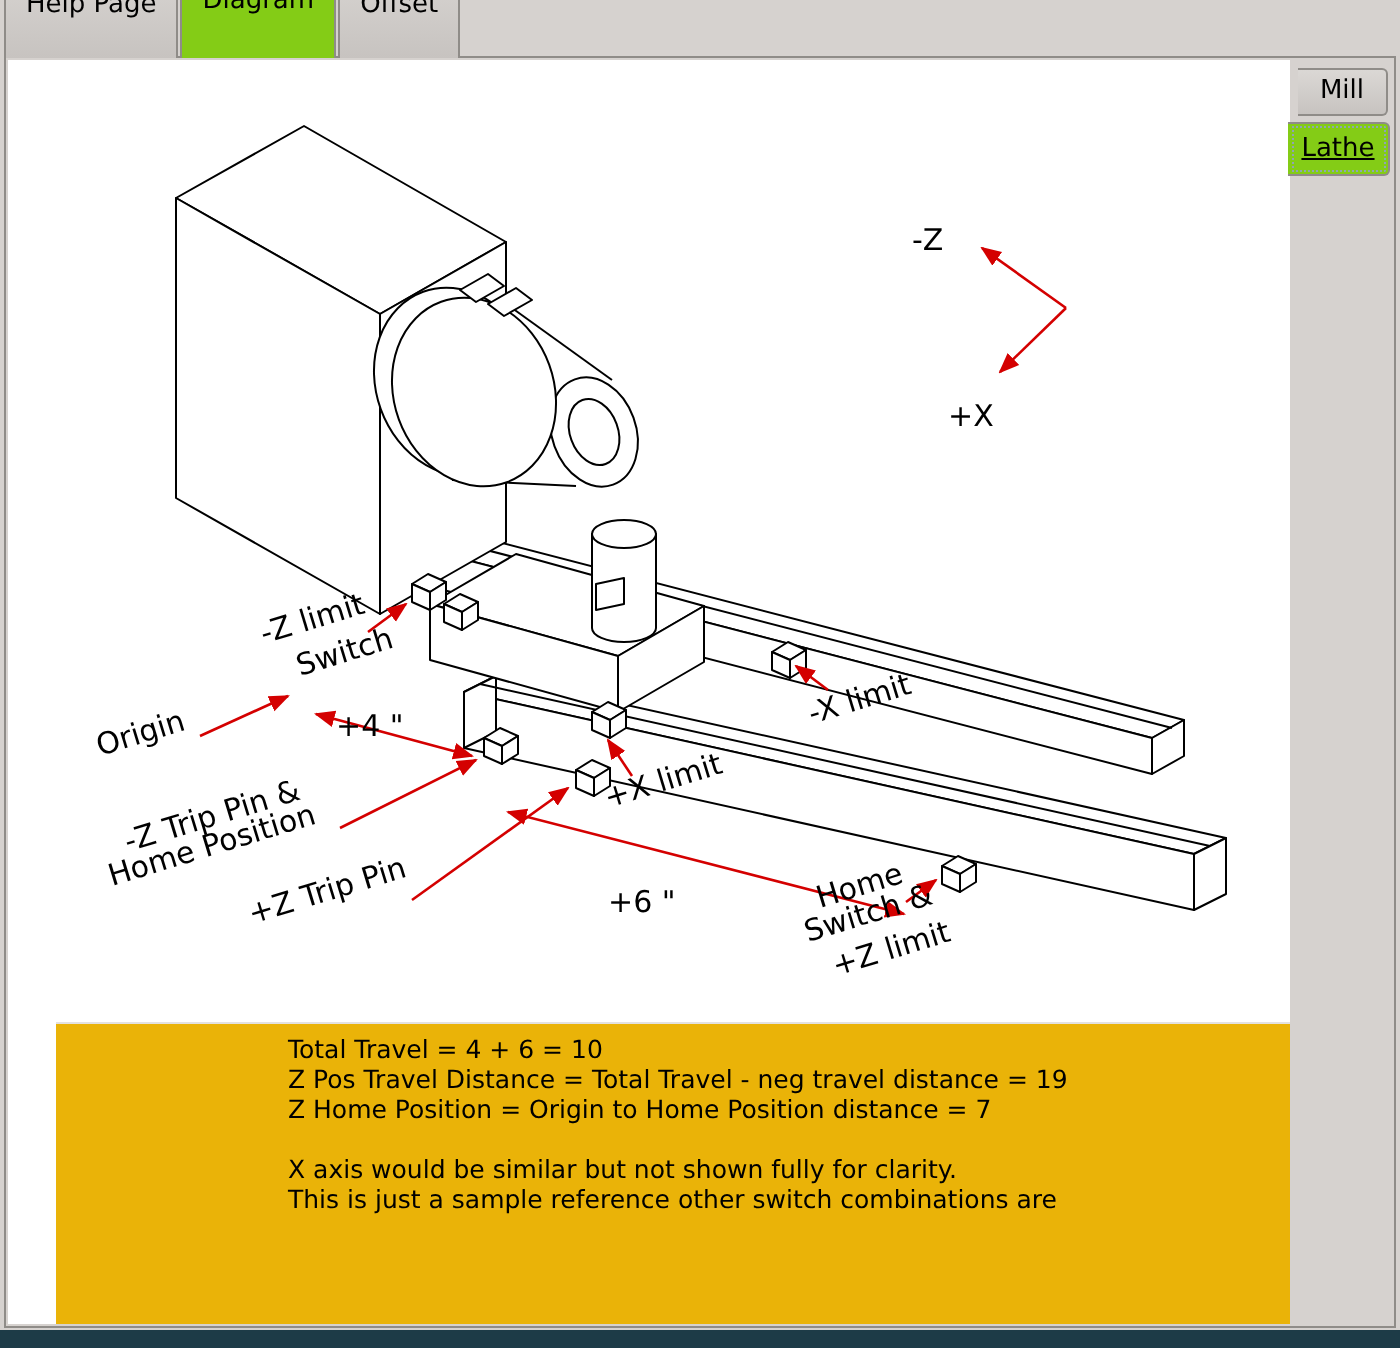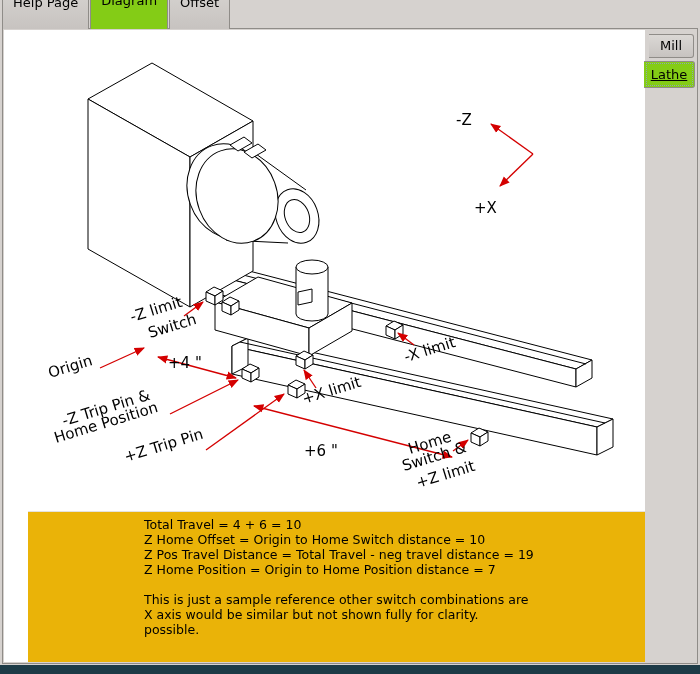--- a/index.html
+++ b/index.html
@@ -200,27 +200,25 @@
           <text x="300" y="426">+6 "</text>
 
           <text x="406" y="424" transform="rotate(-17 406 424)">Home</text>
           <text x="400" y="441" transform="rotate(-17 400 441)">Switch &amp;</text>
           <text x="414" y="458" transform="rotate(-17 414 458)">+Z limit</text>
         </g>
       </svg>
 
       <div class="notes">
         <div class="note-line">Total Travel = 4 + 6 = 10</div>
-        <div class="note-line">Z Home Offset = Origin to Home Switch distance = 10</div>
         <div class="note-line">Z Pos Travel Distance = Total Travel - neg travel distance = 19</div>
         <div class="note-line">Z Home Position = Origin to Home Position distance = 7</div>
         <div class="note-line"></div>
+        <div class="note-line">X axis would be similar but not shown fully for clarity.</div>
         <div class="note-line">This is just a sample reference other switch combinations are</div>
-        <div class="note-line">X axis would be similar but not shown fully for clarity.</div>
-        <div class="note-line">possible.</div>
       </div>
     </div>
 
     <div class="side-tabs">
       <div class="side-tab">Mill</div>
       <div class="side-tab active">Lathe</div>
     </div>
 
   </div>
 

